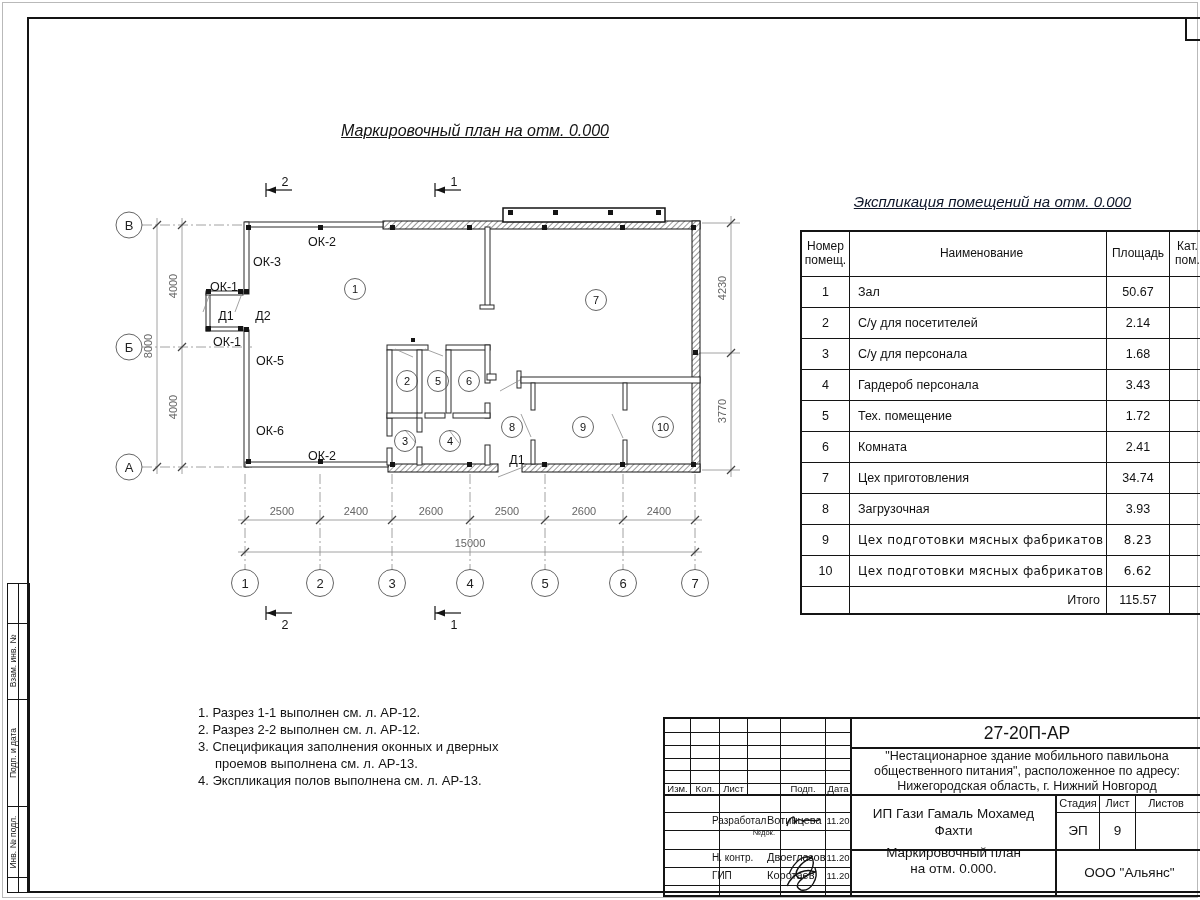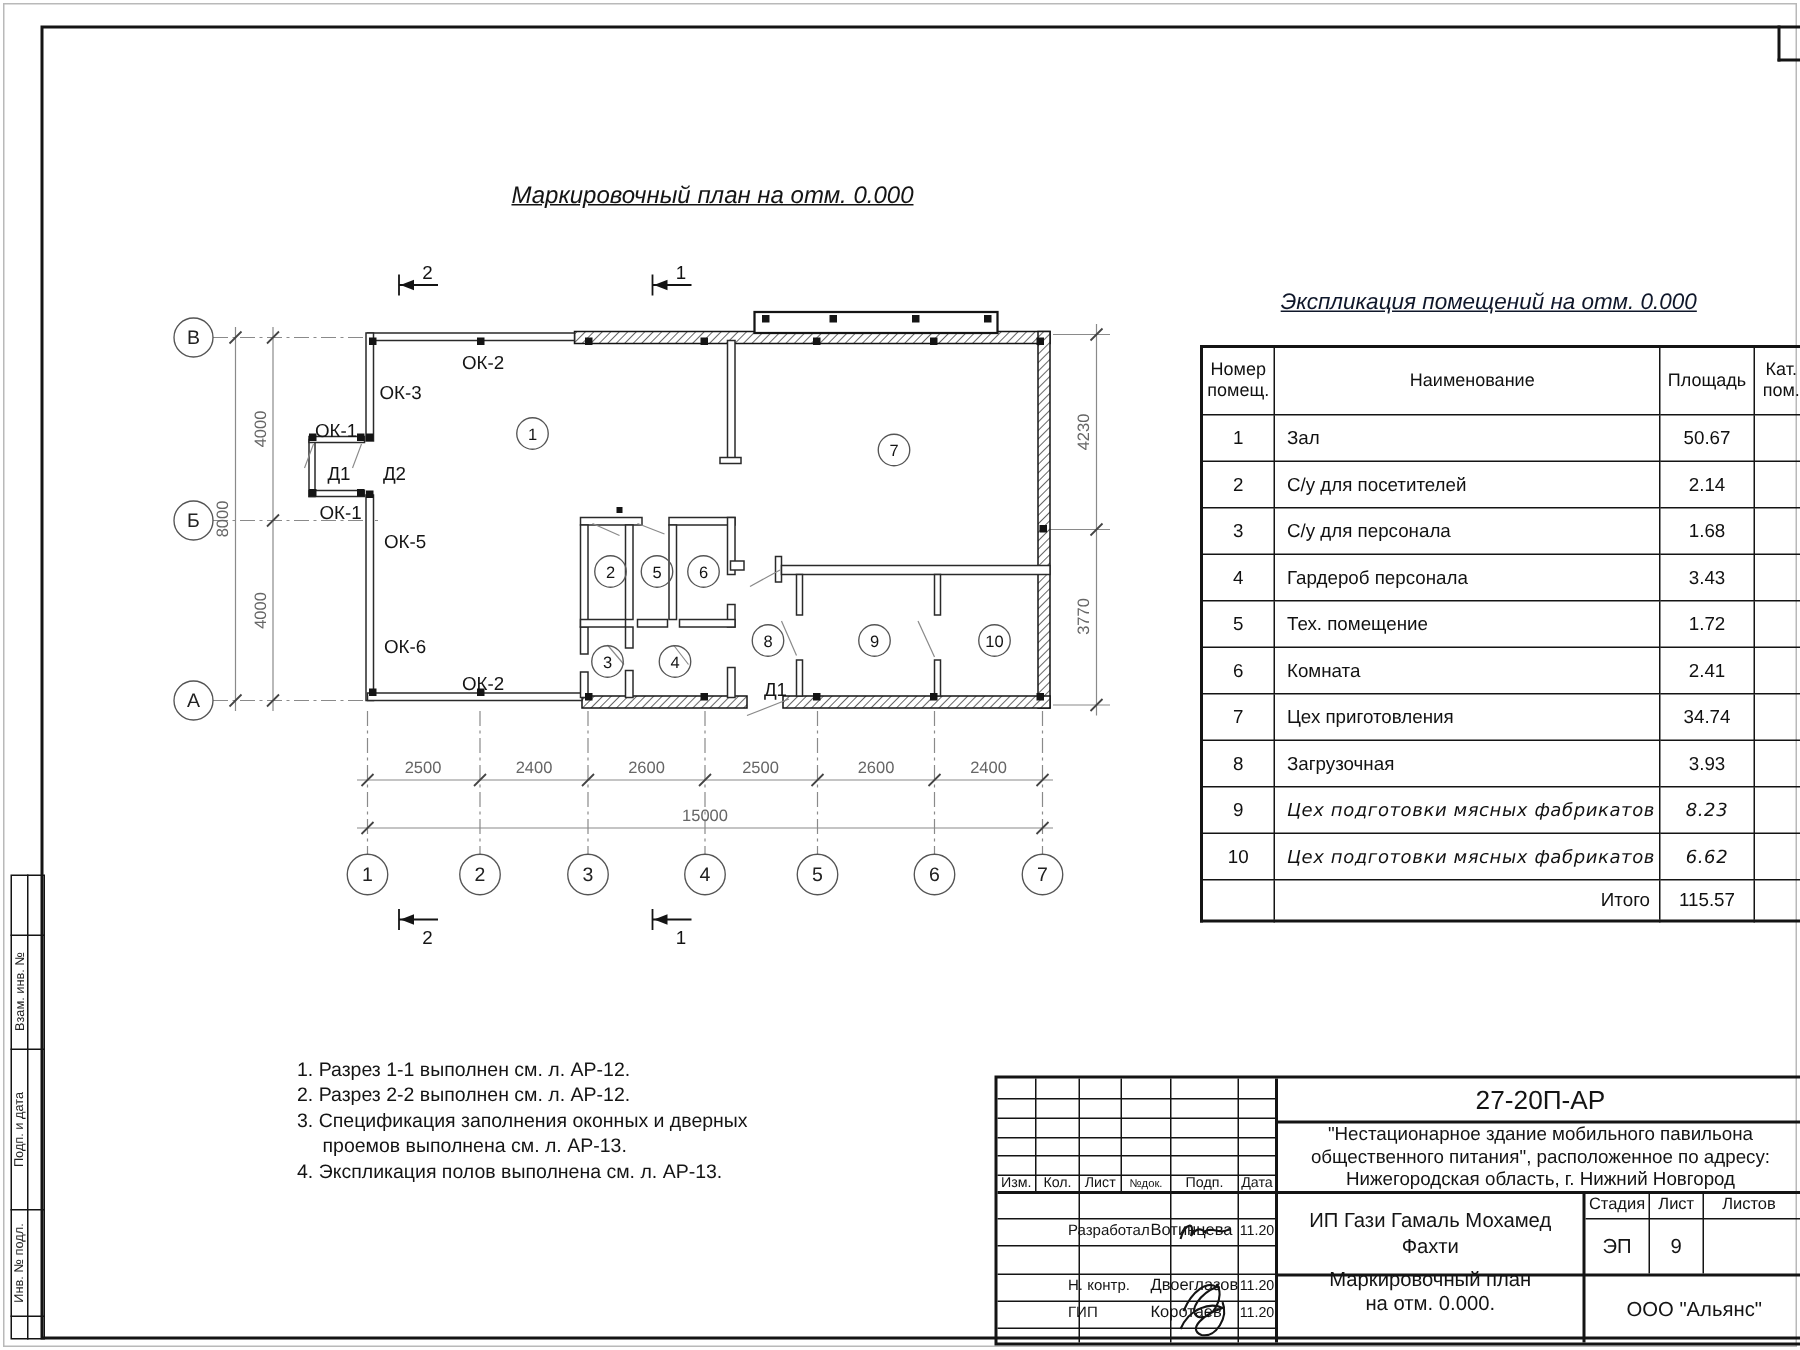--- a/index.html
+++ b/index.html
@@ -21,32 +21,32 @@
   
   table.expl{position:absolute;left:800px;top:230px;border-collapse:collapse;table-layout:fixed;width:386px;}
   table.expl td,table.expl th{border:1px solid #141414;font-weight:normal;overflow:hidden;}
   table.expl{border:2px solid #141414;}
   .expl th{font-size:12px;text-align:center;height:42px;line-height:1.15;}
   .expl td{height:28px;font-size:12.5px;}
   .c-num{width:45px;text-align:center;}
   .c-name{width:247px;text-align:left;padding-left:8px;}
   .c-area{width:60px;text-align:center;}
   .c-cat{width:33px;text-align:center;}
-  tr.alt td.c-name,tr.alt td.c-area{font-style:italic;letter-spacing:0.4px;font-family:"DejaVu Sans",sans-serif;font-size:12px;}
+  tr.alt td.c-name,tr.alt td.c-area{letter-spacing:0.4px;font-family:"DejaVu Sans",sans-serif;font-size:12px;}
   tr.total td{height:24px;}
   td.total-lbl{text-align:right;padding-right:6px;font-size:12.5px;}
   
   .notes{position:absolute;left:186px;top:705px;width:322px;font-size:13px;line-height:1.3;color:#141414;}
   .notes div{padding-left:17px;text-indent:-17px;margin-left:12px;}
   
   .tb{position:absolute;left:663px;top:717px;width:537px;height:176px;border:2px solid #141414;box-sizing:content-box;}
   .tb .ln{position:absolute;background:#141414;}
   .tb .cell{position:absolute;display:flex;align-items:center;justify-content:center;text-align:center;line-height:1.2;color:#141414;}
   .tb .left{justify-content:flex-start;padding-left:3px;text-align:left;margin-left:44px;}
-  .f9{font-size:9.5px;} .f7{font-size:7.5px;} .f10{font-size:10px;} .f11{font-size:11px;}
+  .f9{font-size:9.5px;} .f7{font-size:7.5px;margin-top:44px;} .f10{font-size:10px;} .f11{font-size:11px;}
   .f12{font-size:12.5px;} .f13{font-size:13.5px;} .f17{font-size:17.5px;}
   svg text{font-family:"Liberation Sans",sans-serif;}
   .dimtxt{font-size:11px;fill:#666;}
   .axtxt{font-size:13px;fill:#222;}
   .lbl{font-size:12.5px;fill:#141414;}
   .roomnum{font-size:11px;fill:#141414;}
   .sectxt{font-size:12.5px;fill:#141414;}
   .w{fill:#fff;stroke:#2a2a2a;stroke-width:1;}
   .hz{fill:url(#hp);stroke:#141414;stroke-width:1;}
   .post{fill:#141414;stroke:none;}

